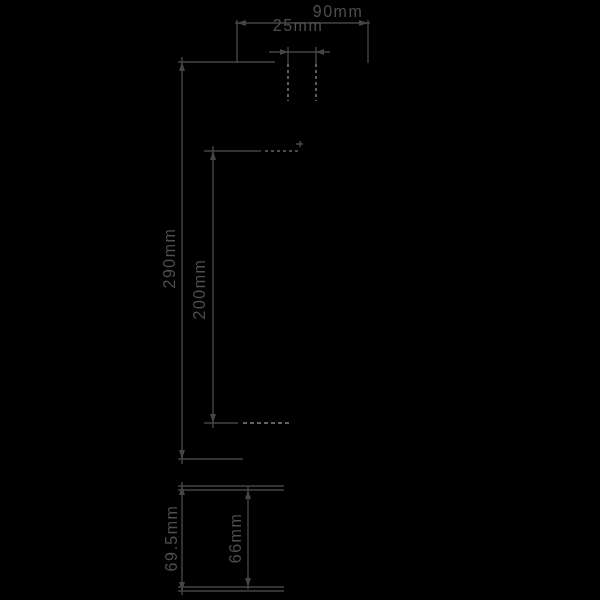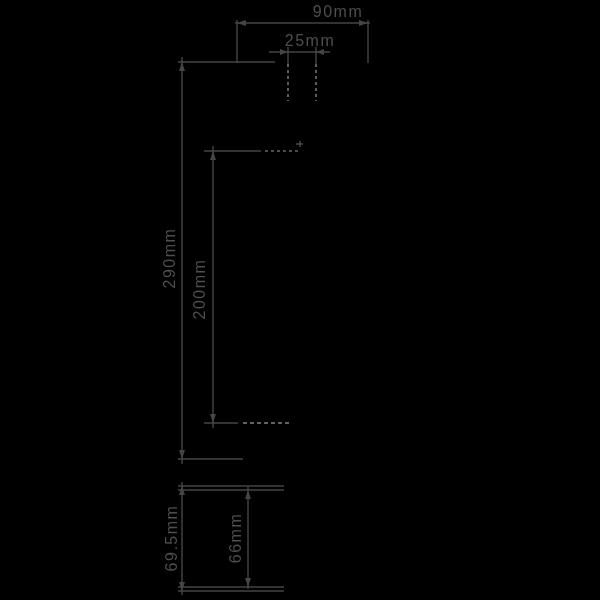--- a/index.html
+++ b/index.html
@@ -87,21 +87,21 @@
       <g>
         <line x1="248" y1="487" x2="248" y2="589"></line>
         <polygon points="248,490 245,499 251,499"></polygon>
         <polygon points="248,587 245,578 251,578"></polygon>
       </g>
     </g>
   </svg>
 
   <div class="dim-label" style="left:298px; top:12px;margin-left:40px;">90mm</div>
 
-  <div class="dim-label" style="left:298px; top:41px;margin-left:12px;">25mm</div>
+  <div class="dim-label" style="left:298px; top:26px;">25mm</div>
 
   <div class="dim-label vert" style="left:170px; top:258px;">290mm</div>
 
   <div class="dim-label vert" style="left:200px; top:289px;">200mm</div>
 
   <div class="dim-label vert" style="left:172px; top:538px;">69.5mm</div>
 
   <div class="dim-label vert" style="left:236px; top:538px;">66mm</div>
 </div>
 

